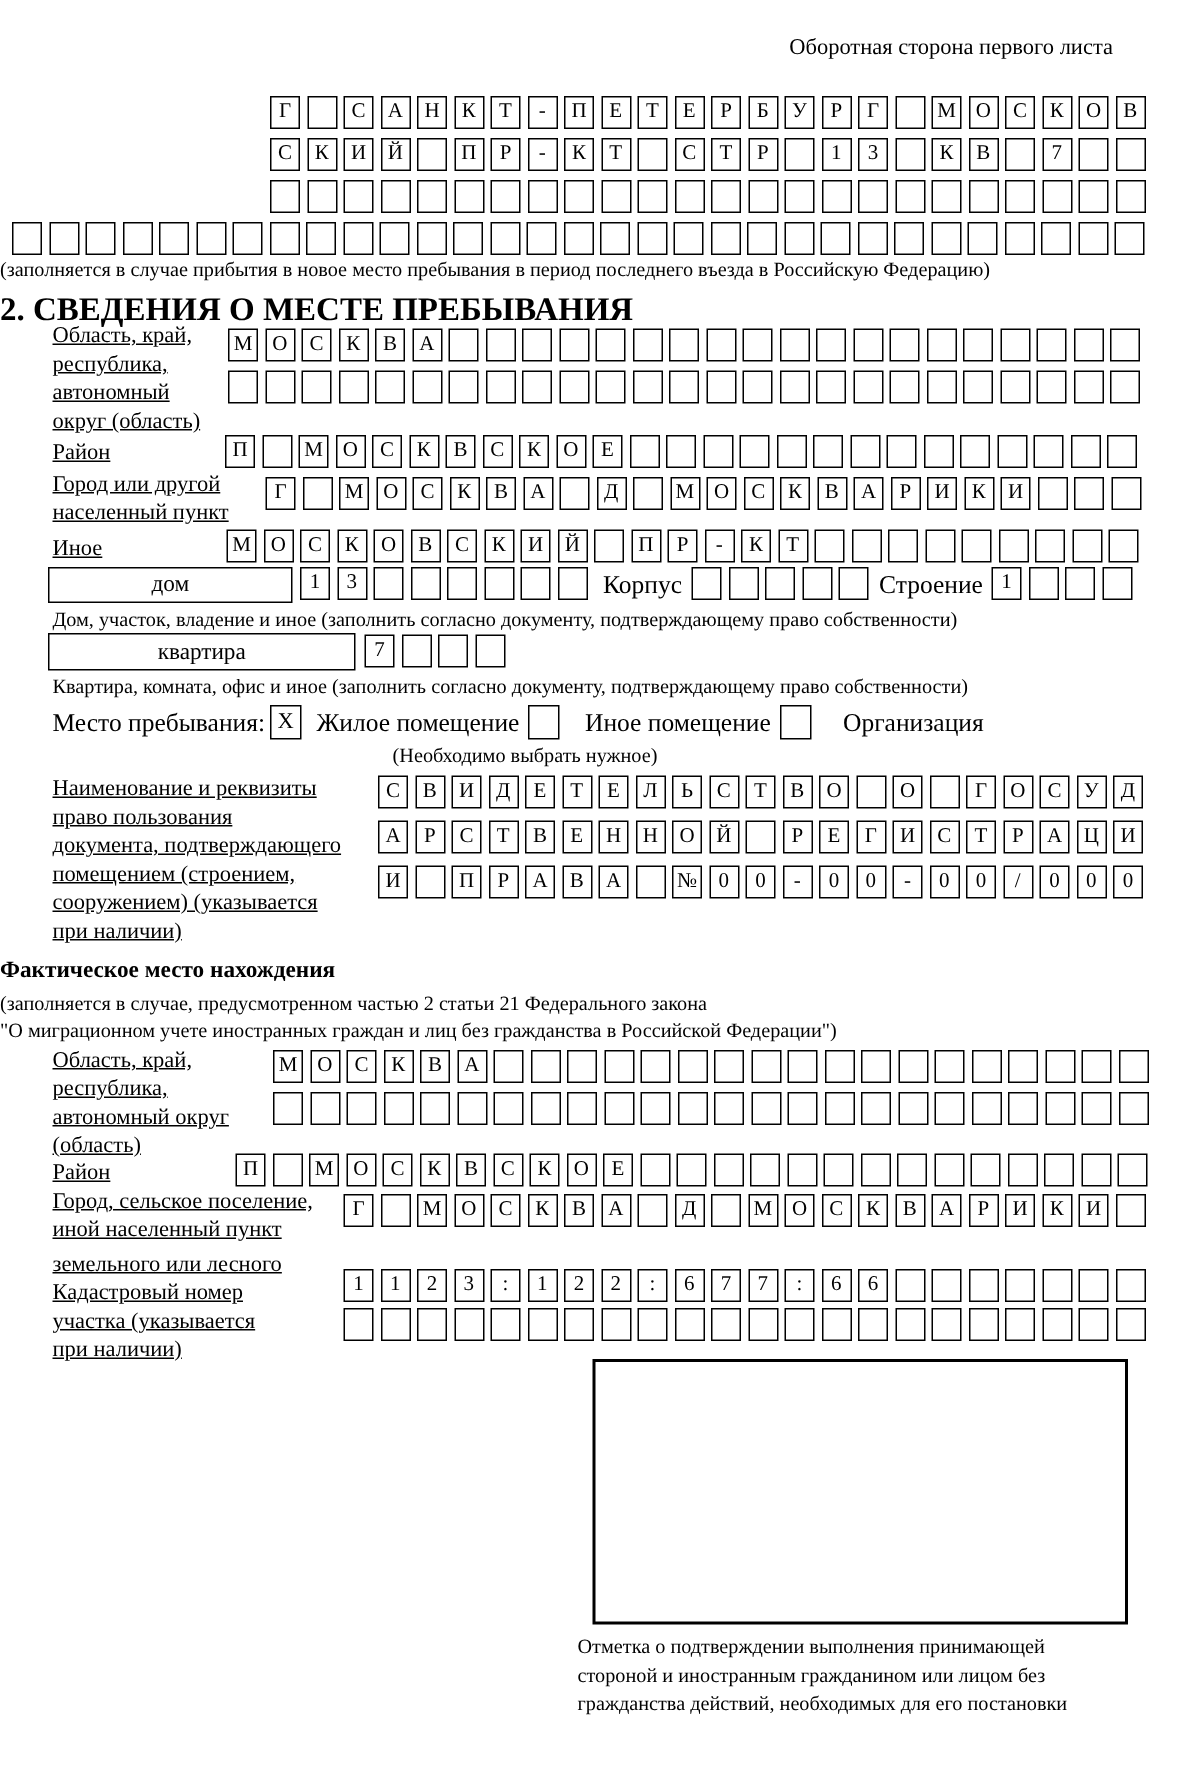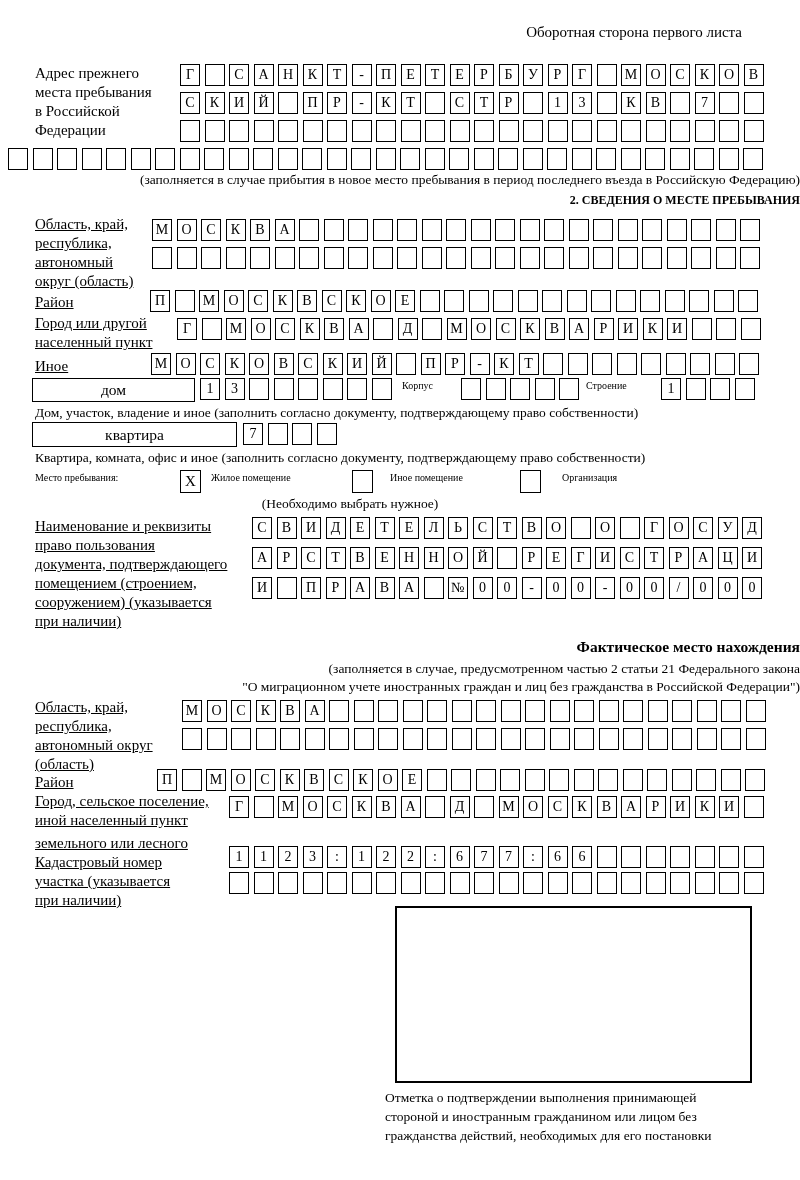--- a/index.html
+++ b/index.html
@@ -3,47 +3,41 @@
 <meta charset="utf-8">
 <style>
   html,body{margin:0;padding:0;background:#fff;}
   .page{position:relative;width:800px;height:1180px;background:#fff;color:#000;
         font-family:"Liberation Serif","DejaVu Serif",serif;overflow:hidden;}
   .abs{position:absolute;}
   .lbl{font-size:15px;line-height:20px;text-decoration:underline;}
   .lbl-tight{font-size:15px;line-height:19px;}
   .note{font-size:15px;}
   .cap{font-size:13.5px;}
-  .center{left:0;width:800px;text-align:right;}
-  .title{font-size:12px;font-weight:bold;}
+  .center{left:0;width:800px;text-align:left;}
+  .title{font-size:22px;font-weight:bold;}
   .boxrow{display:flex;gap:4.5px;}
   .cell{display:inline-flex;align-items:center;justify-content:center;
         width:20px;height:22px;border:1.5px solid #000;box-sizing:border-box;
         font-size:14px;background:#fff;flex:0 0 auto;}
   .widebox{display:flex;align-items:center;justify-content:center;
            border:1.6px solid #000;box-sizing:border-box;font-size:15.5px;background:#fff;}
   .chk{display:inline-flex;align-items:center;justify-content:center;
        width:21px;height:23px;border:1.5px solid #000;box-sizing:border-box;font-size:15px;}
-  .inline-lbl{font-size:10px;}
+  .inline-lbl{font-size:17px;}
   .bigbox{border:2px solid #000;box-sizing:border-box;background:#fff;}
   .caplines div{line-height:19px;}
 </style>
 </head>
 <body>
 
 <div class="page">
 
   <div class="abs note" style="top:24px;right:58px">Оборотная сторона первого листа</div>
 
-  <div class="abs lbl-tight caplines" style="left:35px;top:64px;width:150px">
-      <div>Адрес прежнего</div>
-      <div>места пребывания</div>
-      <div>в Российской</div>
-      <div>Федерации</div>
-    </div>
   <div class="abs boxrow" style="left:180px;top:64px">
       <span class="cell">Г</span>
       <span class="cell"></span>
       <span class="cell">С</span>
       <span class="cell">А</span>
       <span class="cell">Н</span>
       <span class="cell">К</span>
       <span class="cell">Т</span>
       <span class="cell">-</span>
       <span class="cell">П</span>

